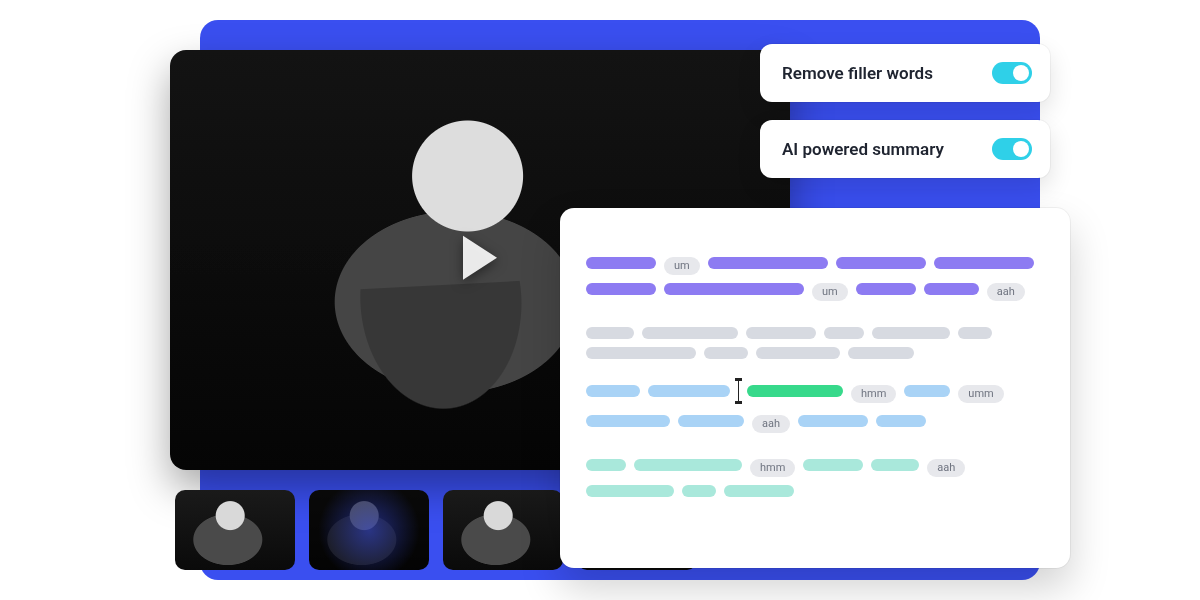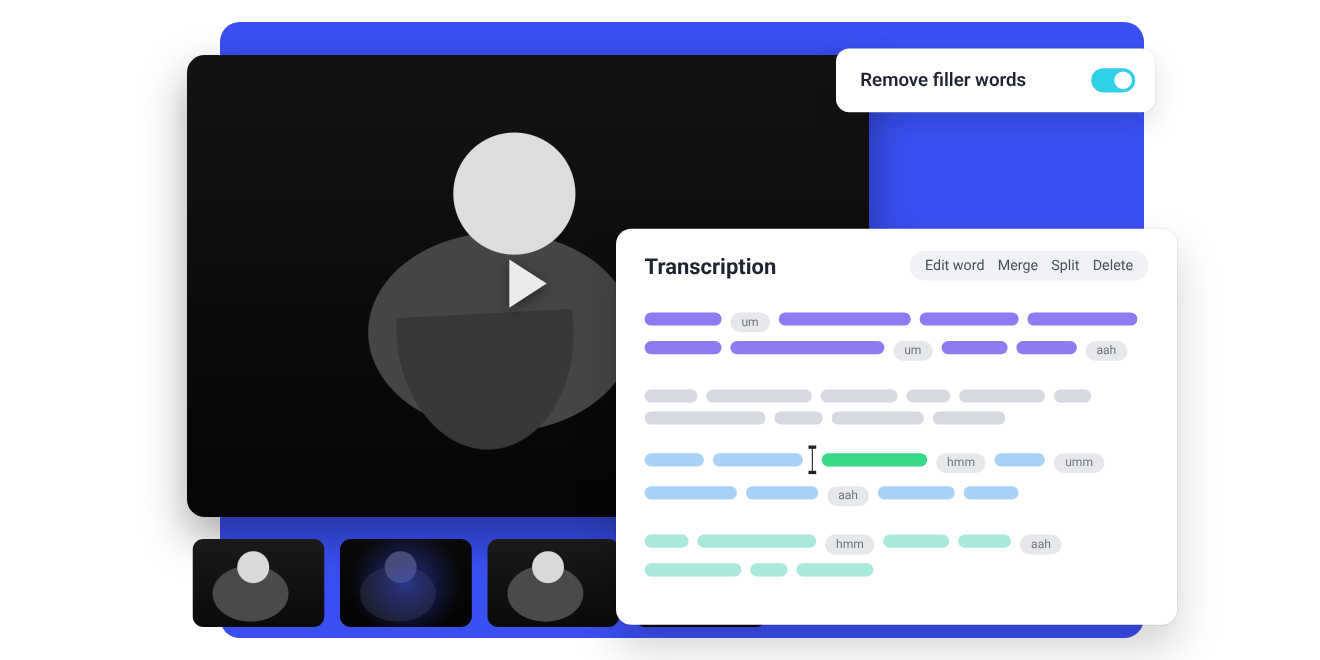--- a/index.html
+++ b/index.html
@@ -160,31 +160,26 @@
       </div>
       <div class="thumb">
         <div class="mini"></div>
       </div>
     </div>
 
   <div class="option-card" style="top:44px">
     <span>Remove filler words</span>
     <div class="toggle"></div>
   </div>
+  <div class="option-card" style="top:120px">
+    <span>AI powered summary</span>
+    <div class="toggle"></div>
+  </div>
 
   <div class="transcription">
-    <div class="tr-head">
-      <div class="tr-title">Transcription</div>
-      <div class="tr-actions">
-        <span>Edit word</span>
-        <span>Merge</span>
-        <span>Split</span>
-        <span>Delete</span>
-      </div>
-    </div>
     <div id="paras">
         <div class="para">
           <div class="bar c-purple" style="width: 70px;"></div>
           <div class="filler">um</div>
           <div class="bar c-purple" style="width: 120px;"></div>
           <div class="bar c-purple" style="width: 90px;"></div>
           <div class="bar c-purple" style="width: 100px;"></div>
           <div class="bar c-purple" style="width: 70px;"></div>
           <div class="bar c-purple" style="width: 140px;"></div>
           <div class="filler">um</div>

